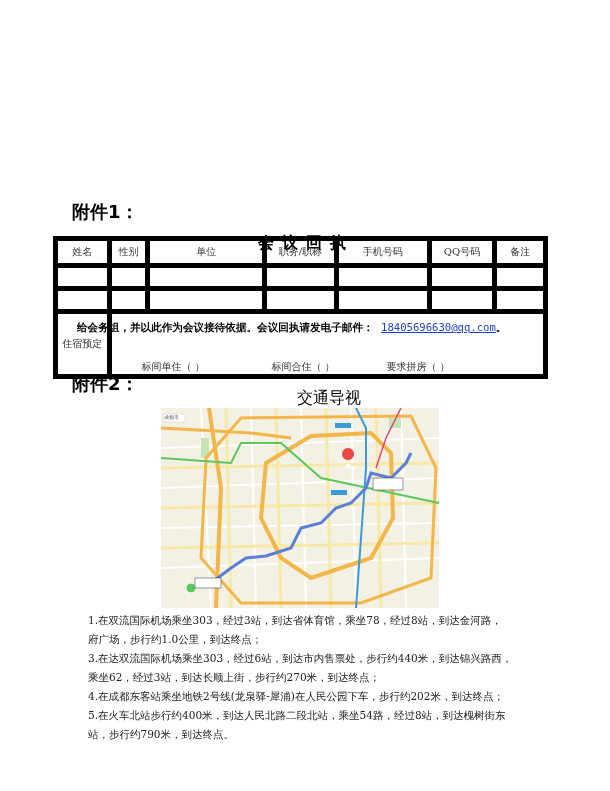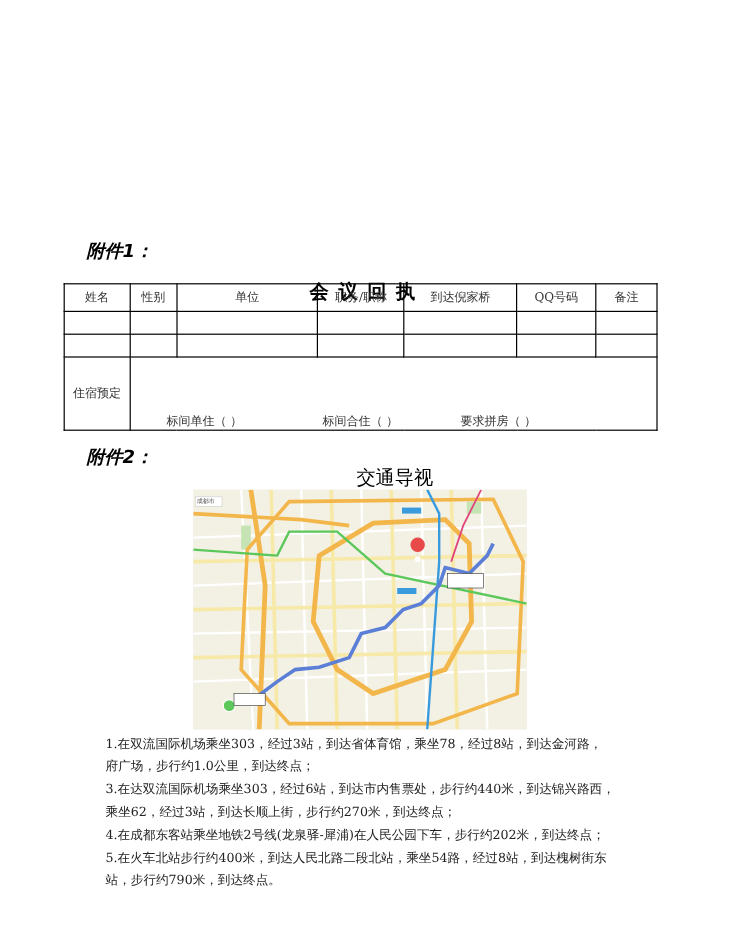--- a/index.html
+++ b/index.html
@@ -1,24 +1,24 @@
 <!DOCTYPE html>
 <html><head>
 <meta charset="utf-8">
 <style>
   html, body { margin: 0; padding: 0; background: #ffffff; }
   body { width: 610px; height: 791px; position: relative; overflow: hidden;
          font-family: "DejaVu Serif", "Liberation Serif", serif; color: #000; }
   .abs { position: absolute; }
-  .heading { font-family: "DejaVu Sans", "Liberation Sans", sans-serif; font-size: 15px; font-weight: bold; font-style: italic; }
+  .heading { font-family: "DejaVu Sans", "Liberation Sans", sans-serif; font-size: 18px; font-weight: bold; }
   .title1 { font-family: "DejaVu Sans", "Liberation Sans", sans-serif; font-size: 16px; font-weight: bold; letter-spacing: 8px; margin-top: 17px; }
   .title2 { font-family: "DejaVu Sans", "Liberation Sans", sans-serif; font-size: 16px; margin-left: 26px; }
   table.form { position: absolute; left: 53px; top: 236px; width: 495px; border-collapse: collapse;
                font-size: 10px; color: #333; }
-  table.form td { border: 1px solid #000000; text-align: center; height: 19px; padding: 0; }
+  table.form td { border: 5px solid #000000; text-align: center; height: 19px; padding: 0; }
   table.form tr.hdr td { height: 22px; }
   table.form tr.blank td { height: 18px; }
   table.form tr.lodging td { height: 14px; }
   .lodging-opts { text-align: left !important; padding-left: 30px !important; white-space: nowrap; }
   .lodging-opts span { display: inline-block; margin-top: 46px; }
   .note { font-family: "DejaVu Sans", "Liberation Sans", sans-serif; font-weight: bold; font-size: 10.6px; line-height: 16px; }
   .email { color: #1a3fd0; text-decoration: underline; font-family: "DejaVu Sans Mono", "Liberation Mono", monospace; font-weight: normal; }
   .map { position: absolute; left: 161px; top: 408px; width: 278px; height: 200px; overflow: hidden; background: #f3f0e4; }
   .steps { position: absolute; left: 88px; top: 611px; width: 500px; font-size: 10.5px; line-height: 19px; color: #222; }
   .steps p { margin: 0; }
@@ -38,21 +38,21 @@
       <col style="width:94px">
       <col style="width:66px">
       <col style="width:51px">
   </colgroup>
   <tbody>
       <tr class="hdr">
     <td>姓名</td>
     <td>性别</td>
     <td>单位</td>
     <td>职务/职称</td>
-    <td>到达倪家桥</td>
+    <td>手机号码</td>
     <td>QQ号码</td>
     <td>备注</td>
   </tr>
   <tr class="blank">
     <td></td>
         <td></td>
         <td></td>
         <td></td>
         <td></td>
         <td></td>
@@ -70,20 +70,21 @@
   <tr class="lodging">
     <td>住宿预定</td>
     <td colspan="6" class="lodging-opts">
       <span style="width:130px">标间单住（  ）</span><span style="width:115px">标间合住（  ）</span><span>要求拼房（  ）</span>
     </td>
   </tr>
 </tbody>
   </table>
 
 <div class="abs note" style="left:47px; top:319px; width:560px;">
+  <div style="white-space:nowrap; padding-left:30px;"><span>给会务组，并以此作为会议接待依据。会议回执请发电子邮件：</span>&nbsp;&nbsp;<span class="email">18405696630@qq.com</span><span>。</span></div>
 </div>
 
 <div class="abs heading" style="left:72px; top:372px;">附件2：</div>
 <div class="abs title2" style="left:271px; top:388px;">交通导视</div>
 
 <div class="map">
   <svg width="278" height="200" viewBox="0 0 278 200">
     <rect width="278" height="200" fill="#f3f0e4"></rect>
 
     <g stroke="#ffffff" stroke-width="2" fill="none">

